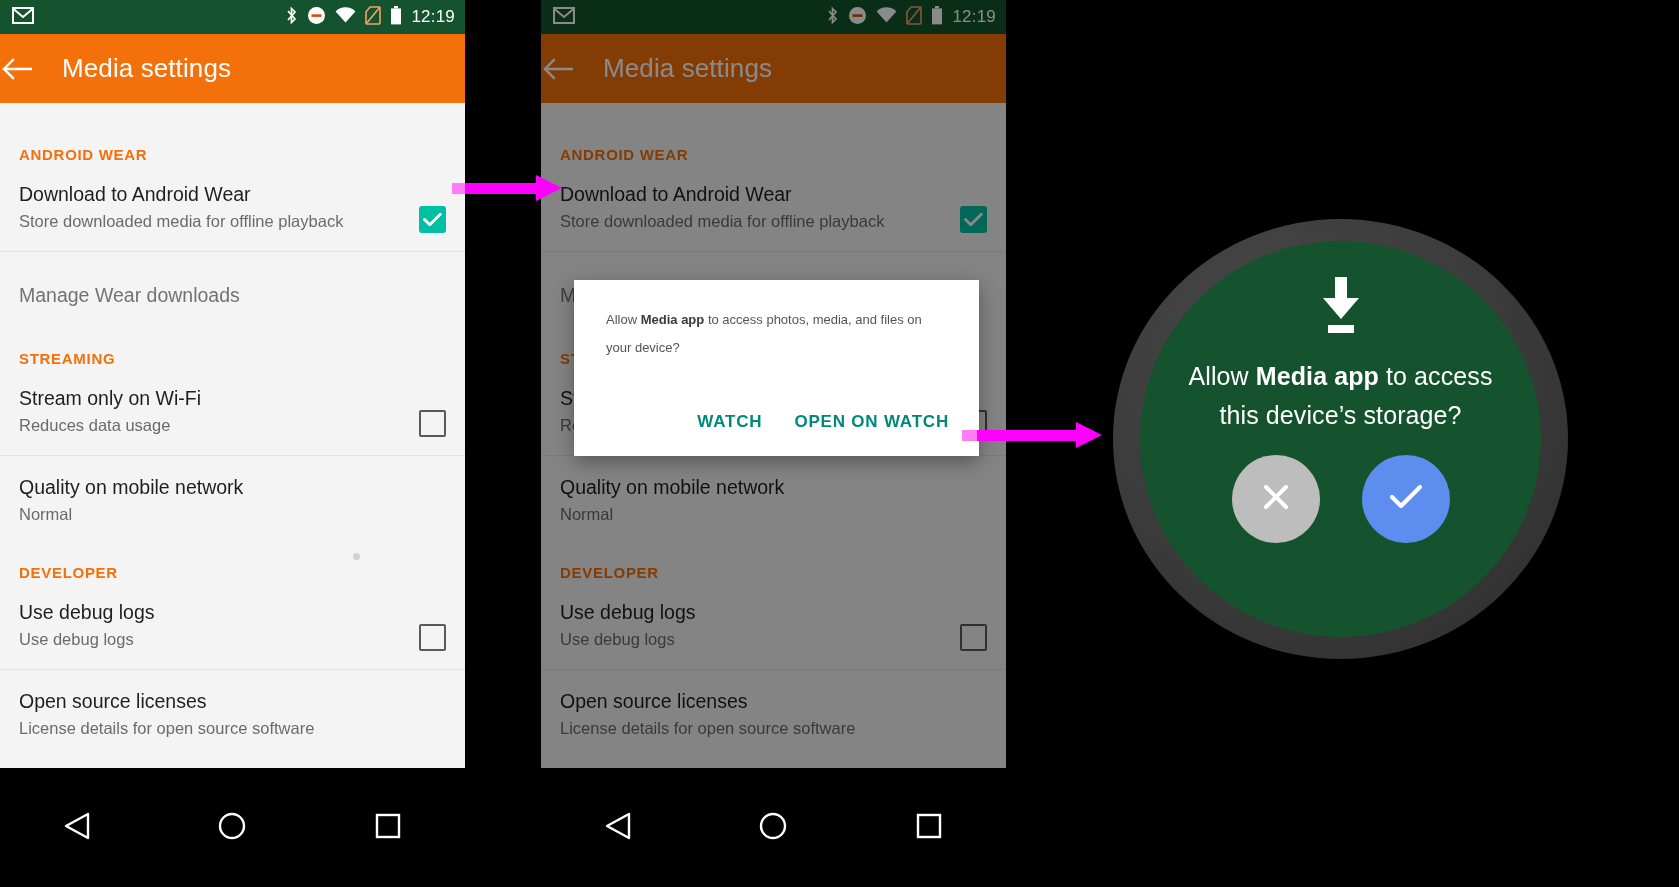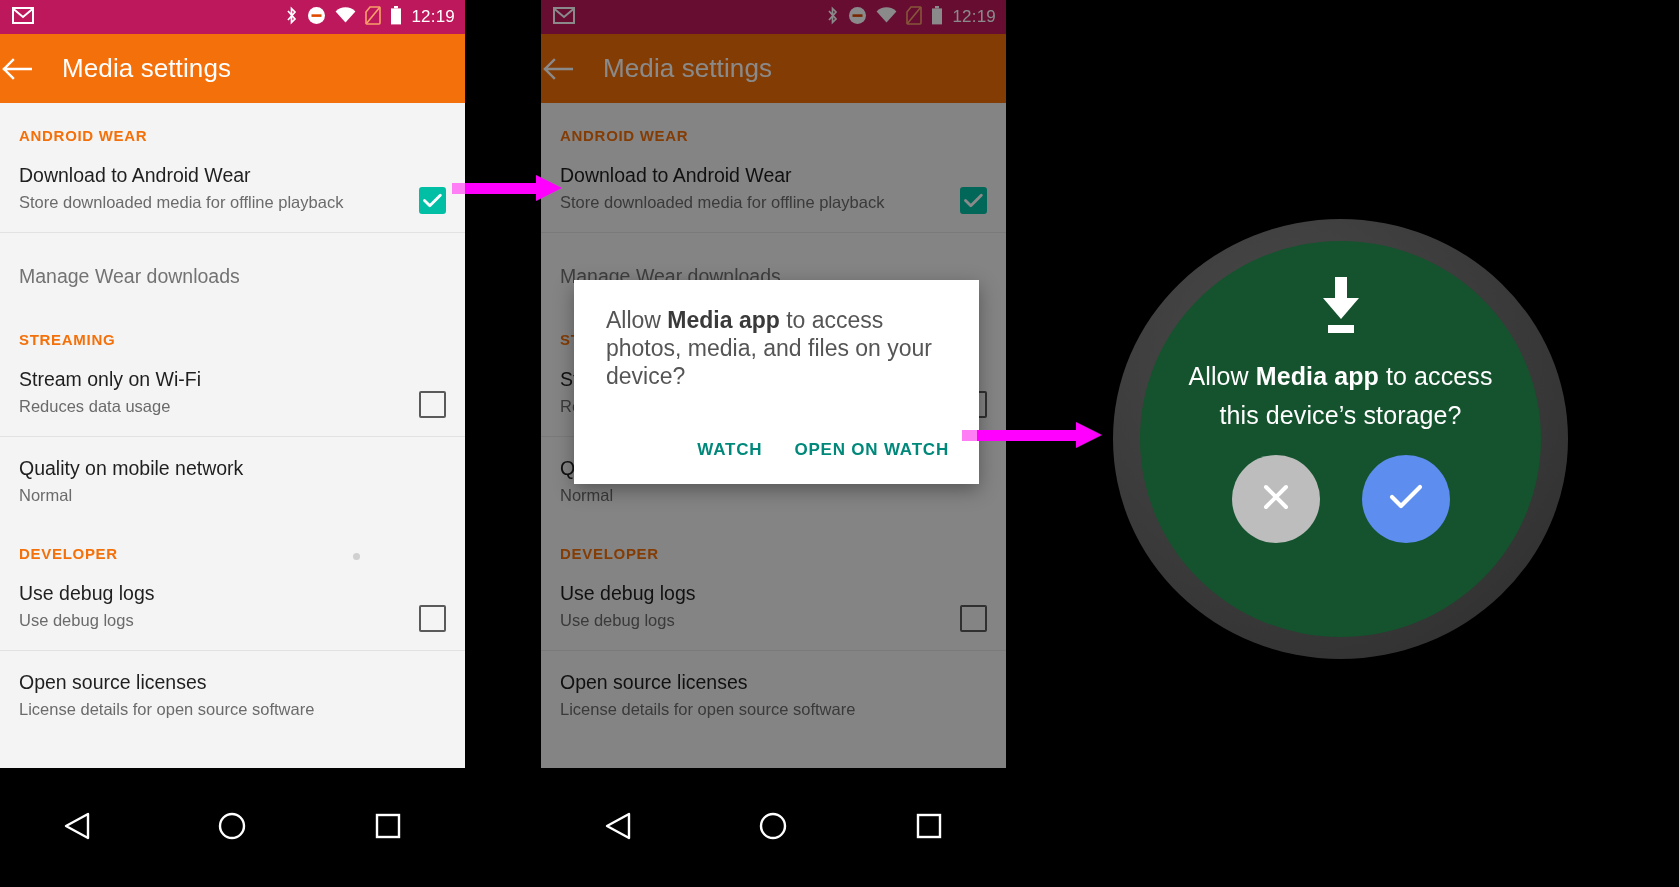--- a/index.html
+++ b/index.html
@@ -11,41 +11,41 @@
   }
   .stage { position: relative; width: 1679px; height: 887px; background: #000; }
 
   
   .phone { position: absolute; top: 0; width: 465px; height: 887px; overflow: hidden; }
   .phone.left  { left: 0; }
   .phone.mid   { left: 541px; }
 
   .statusbar {
     position: relative; height: 34px; width: 100%;
-    background: #be185d; display: flex; align-items: center;
+    background: #14532d; display: flex; align-items: center;
     padding: 0 10px 0 12px;
   }
   .statusbar .sb-right {
     margin-left: auto; display: flex; align-items: center; gap: 9px;
   }
   .sb-time { color: #fff; font-size: 17px; font-weight: 500; letter-spacing: .2px; }
 
   .appbar {
     height: 69px; background: #F4700A; display: flex; align-items: center;
   }
   .appbar .back { width: 34px; height: 34px; display: flex; align-items: center; justify-content: center; }
   .appbar .title {
     color: #fff; font-size: 26px; font-weight: 500; margin-left: 28px; letter-spacing: .1px;
   }
 
   .content { background: #F4F4F4; height: 665px; position: relative; }
 
   .section-head {
     color: #F4700A; font-size: 15px; font-weight: 700; letter-spacing: .7px;
-    padding: 24px 0 0 19px;
+    padding: 43px 0 0 19px;
   }
   .row {
     position: relative; display: flex; align-items: flex-end;
     padding: 18px 19px 18px 19px; min-height: 64px;
   }
   .row .texts { flex: 1; }
   .row .t1 { font-size: 19.5px; color: #1f1f1f; line-height: 26px; }
   .row .t2 { font-size: 16.5px; color: #6b6b6b; line-height: 24px; margin-top: 2px; }
   .row .t1.disabled { color: #737373; margin-top: 8px; }
   .divider { height: 1px; background: #e2e2e2; margin: 0; }
@@ -81,21 +81,21 @@
   .scrim {
     position: absolute; inset: 0; background: rgba(0,0,0,0.46); pointer-events: none;
   }
 
   .dialog {
     position: absolute; left: 33px; top: 280px; width: 405px;
     background: #fff; box-shadow: 0 6px 18px rgba(0,0,0,.35);
     padding: 26px 24px 0 32px;
   }
   .dialog .msg {
-    font-size: 23px; color: #555; line-height: 28px; padding-right: 6px;
+    font-size: 13px; color: #555; line-height: 28px; padding-right: 6px;
   }
   .dialog .msg b { color: #3a3a3a; font-weight: 700; }
   .dialog .actions {
     display: flex; justify-content: flex-end; align-items: center;
     gap: 28px; padding: 46px 4px 20px 0;
   }
   .dialog .actions button {
     background: none; border: none; cursor: pointer;
     color: #00897B; font-size: 17px; font-weight: 700; letter-spacing: .8px;
     font-family: "Liberation Sans", sans-serif; padding: 4px 2px;

